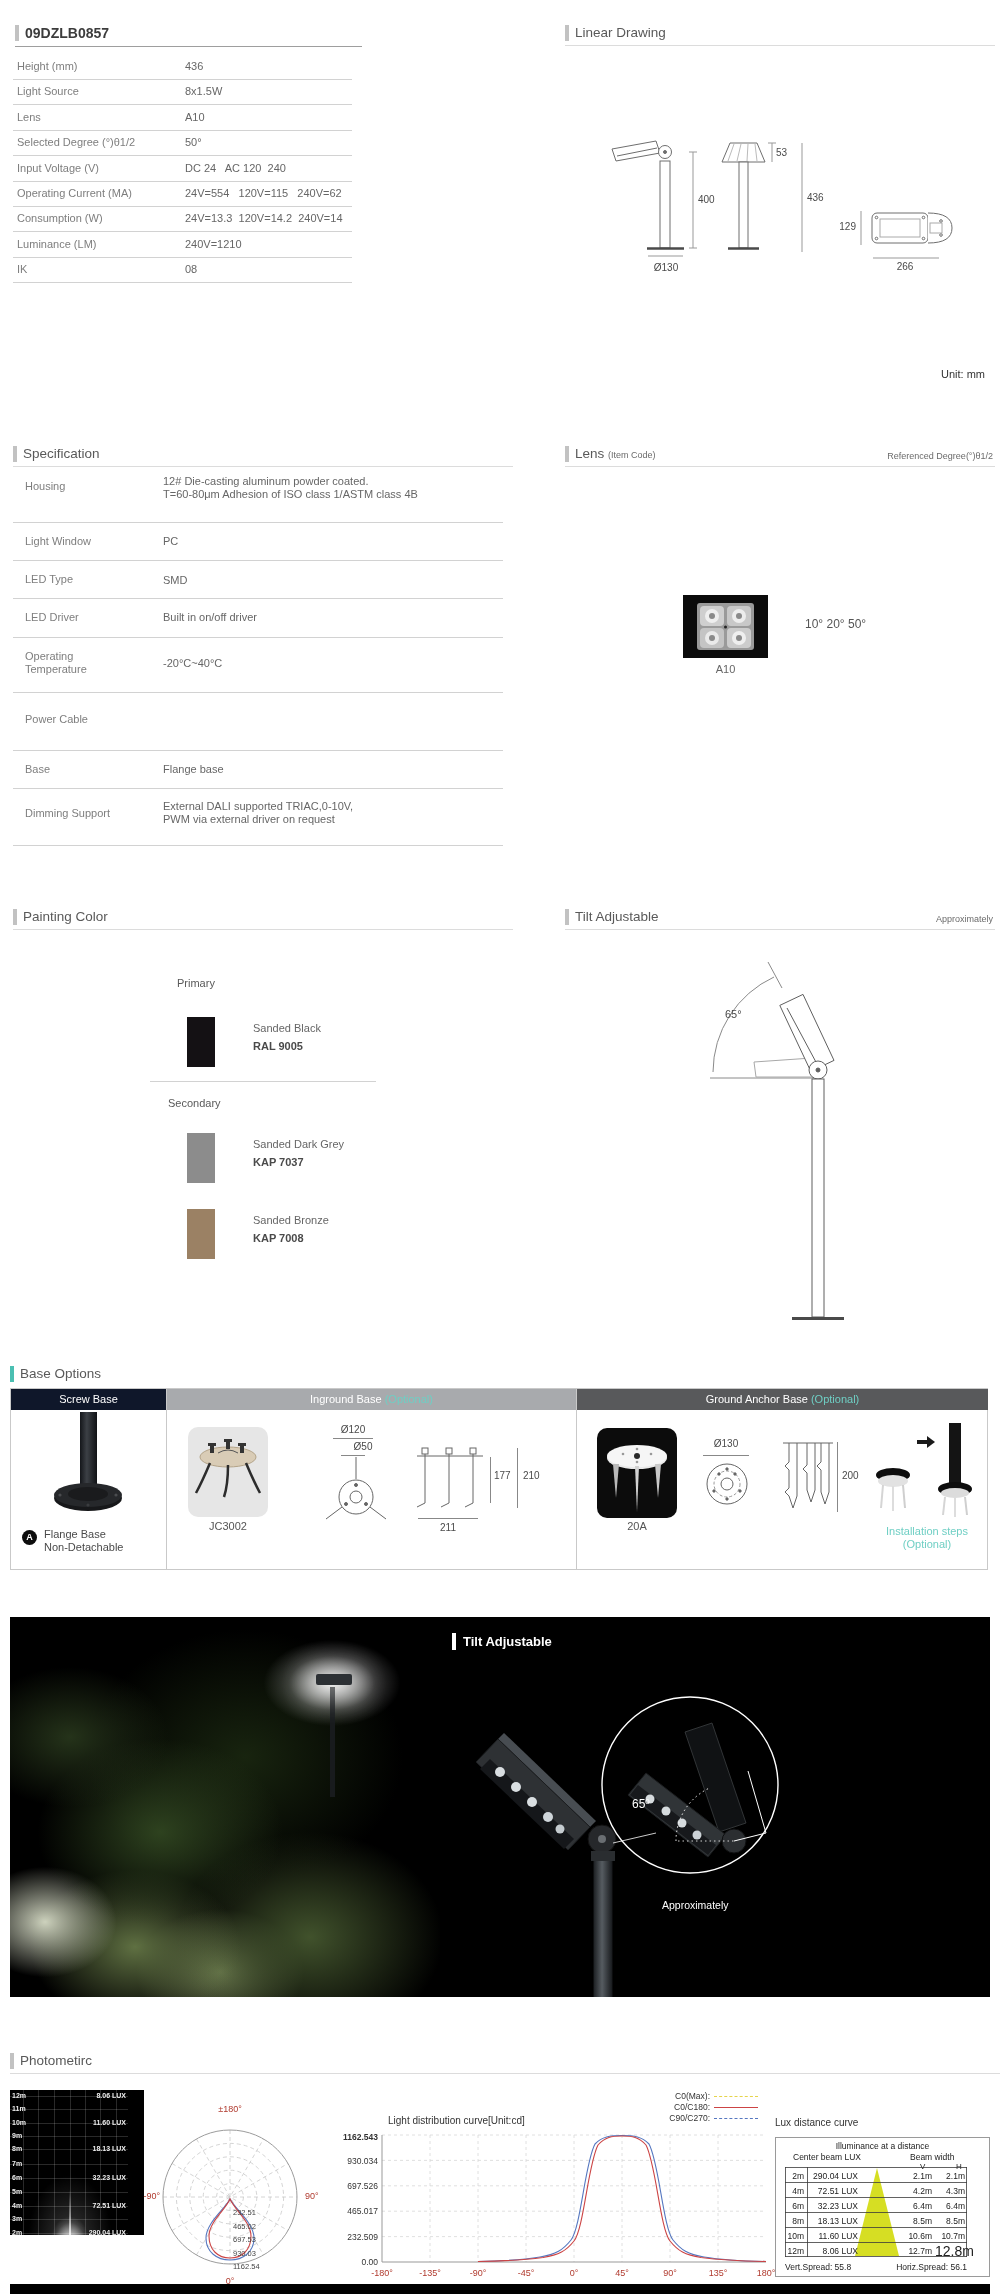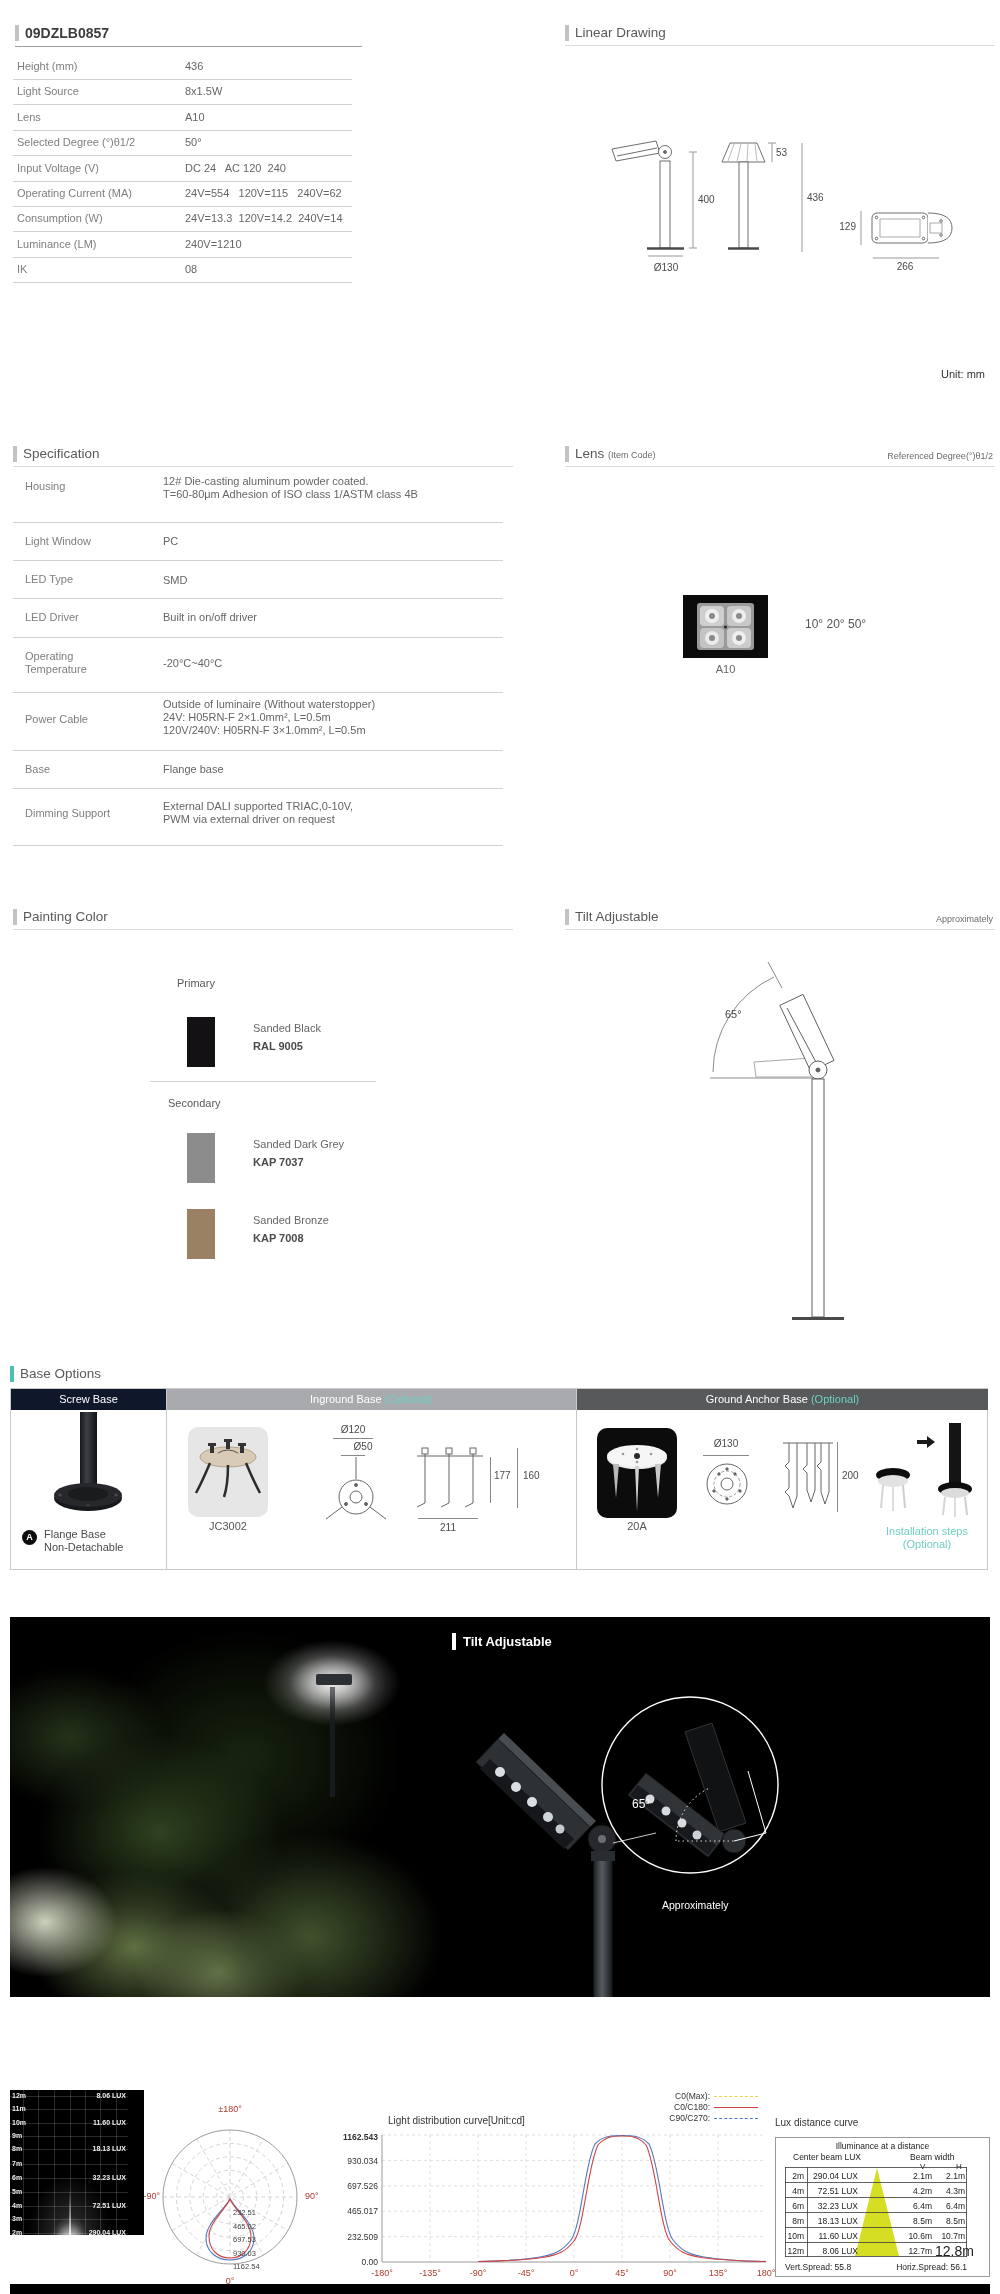--- a/index.html
+++ b/index.html
@@ -131,23 +131,20 @@
   <span class="t" style="left:163px;top:574px;">SMD</span>
   <div class="hr" style="left:13px;top:598px;width:490px;"></div>
   <span class="t lbl" style="left:25px;top:611px;">LED Driver</span>
   <span class="t" style="left:163px;top:611px;">Built in on/off driver</span>
   <div class="hr" style="left:13px;top:637px;width:490px;"></div>
   <span class="t lbl" style="left:25px;top:650px;">Operating
 Temperature</span>
   <span class="t" style="left:163px;top:657px;">-20°C~40°C</span>
   <div class="hr" style="left:13px;top:692px;width:490px;"></div>
   <span class="t lbl" style="left:25px;top:713px;">Power Cable</span>
-  <span class="t" style="left:163px;top:698px;width:345px;">Outside of luminaire (Without waterstopper)
-24V: H05RN-F 2×1.0mm², L=0.5m
-120V/240V: H05RN-F 3×1.0mm², L=0.5m</span>
   <div class="hr" style="left:13px;top:750px;width:490px;"></div>
   <span class="t lbl" style="left:25px;top:763px;">Base</span>
   <span class="t" style="left:163px;top:763px;">Flange base</span>
   <div class="hr" style="left:13px;top:788px;width:490px;"></div>
   <span class="t lbl" style="left:25px;top:807px;">Dimming Support</span>
   <span class="t" style="left:163px;top:800px;width:345px;">External DALI supported TRIAC,0-10V,
 PWM via external driver on request</span>
   <div class="hr" style="left:13px;top:845px;width:490px;"></div>
 
   <div class="sec" style="left:565px;top:443px;width:420px;">
@@ -298,21 +295,21 @@
         <rect x="31" y="3" width="6" height="6"></rect>
         <rect x="55" y="3" width="6" height="6"></rect>
       <path d="M10,9 L10,58 L2,62"></path>
         <path d="M34,9 L34,58 L26,62"></path>
         <path d="M58,9 L58,58 L50,62"></path>
     </g>
   </svg>
   <div class="vline" style="left:490px;top:1457px;height:46px;"></div>
   <span class="dim" style="left:494px;top:1470px;">177</span>
   <div class="vline" style="left:517px;top:1448px;height:60px;"></div>
-  <span class="dim" style="left:523px;top:1470px;">160</span>
+  <span class="dim" style="left:523px;top:1470px;">210</span>
   <div class="hr" style="left:418px;top:1518px;width:60px;background:#888;"></div>
   <span class="dim" style="left:418px;top:1522px;width:60px;text-align:center;">211</span>
 
   <div style="position:absolute;left:597px;top:1428px;width:80px;height:90px;background:#0c0c0c;border-radius:10px;">
     <svg width="80" height="90" viewBox="0 0 80 90">
       <ellipse cx="40" cy="30" rx="30" ry="11" fill="#e9e9e9"></ellipse>
       <ellipse cx="40" cy="28" rx="30" ry="11" fill="#f6f6f6"></ellipse>
       <polygon points="16,36 22,36 19,70" fill="#b9b9b9"></polygon>
       <polygon points="58,36 64,36 61,70" fill="#c9c9c9"></polygon>
       <polygon points="38,38 42,38 40,84" fill="#d2d2d2"></polygon>
@@ -418,20 +415,24 @@
         <circle cx="247" cy="208" r="4.5" fill="#ccd2d6"></circle>
       <circle cx="284" cy="214" r="12" fill="#2b2e31" stroke="#0e0f10"></circle>
       <path d="M226,214 A58,58 0 0 1 259.5,161" fill="none" stroke="#fff" stroke-width="1" stroke-dasharray="1.5,3"></path>
       <line x1="228" y1="214" x2="284" y2="214" stroke="#fff" stroke-width="0.8" stroke-dasharray="1.5,3"></line>
       <polyline points="298,144 316,206 284,214" fill="none" stroke="#fff" stroke-width="1"></polyline>
     </svg>
     <span class="wtxt" style="left:622px;top:180px;font-size:12px;">65º</span>
     <span class="wtxt" style="left:652px;top:282px;font-size:10.5px;">Approximately</span>
   </div>
 
+  <div class="sec" style="left:10px;top:2050px;width:980px;">
+    <span class="bar"></span>
+    <span>Photometirc</span>
+  </div>
 
   <div class="luxbox">
     <div class="g" style="left:13px;top:0;width:1px;height:162px;"></div>
     <div class="g" style="left:28px;top:0;width:1px;height:162px;"></div>
     <div class="g" style="left:44px;top:0;width:1px;height:162px;"></div>
     <div class="g" style="left:60px;top:0;width:1px;height:162px;"></div>
     <div class="g" style="left:75px;top:0;width:1px;height:162px;"></div>
     <div class="g" style="left:90px;top:0;width:1px;height:162px;"></div>
     <div class="g" style="left:106px;top:0;width:1px;height:162px;"></div>
     <div class="g" style="left:0;top:6px;width:118px;height:1px;"></div>

